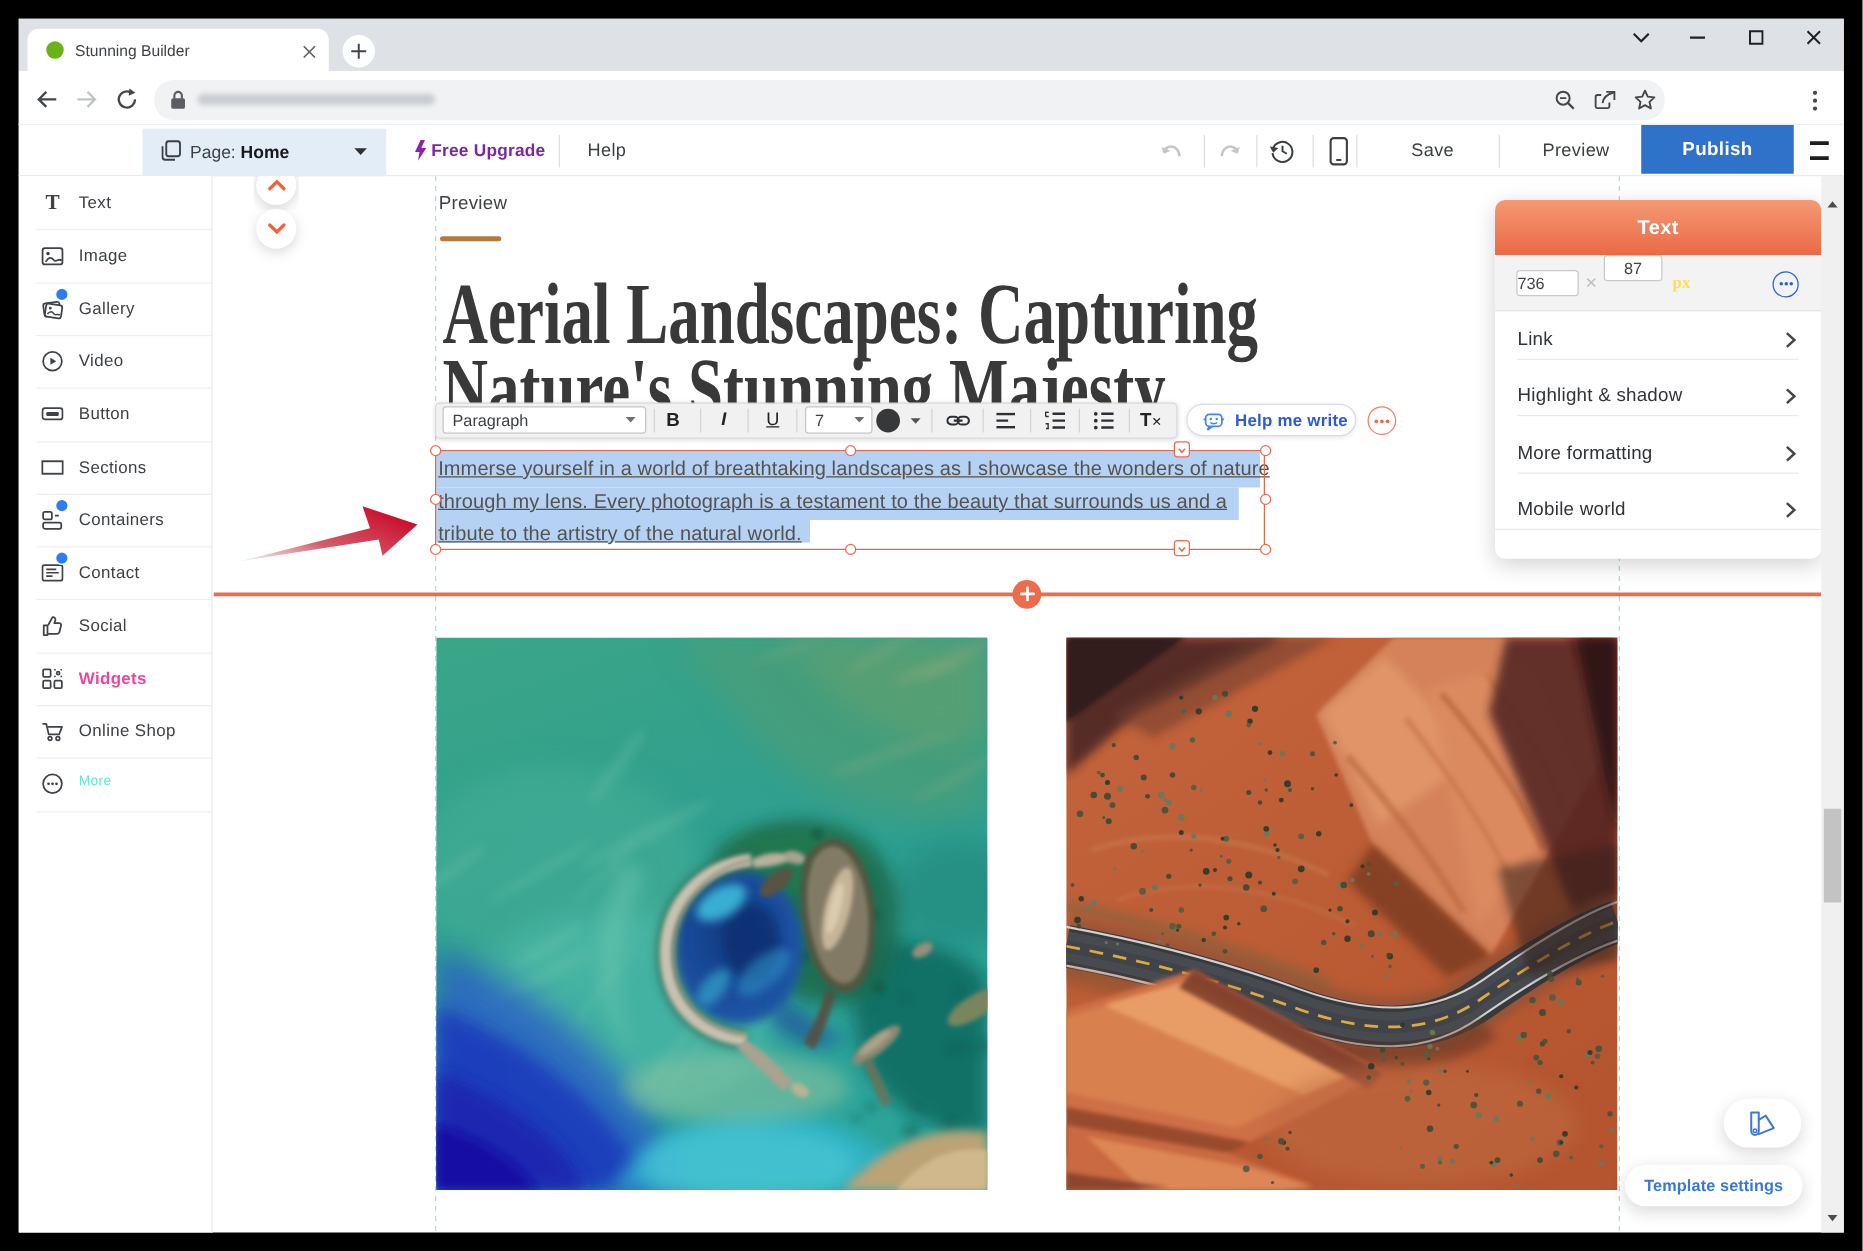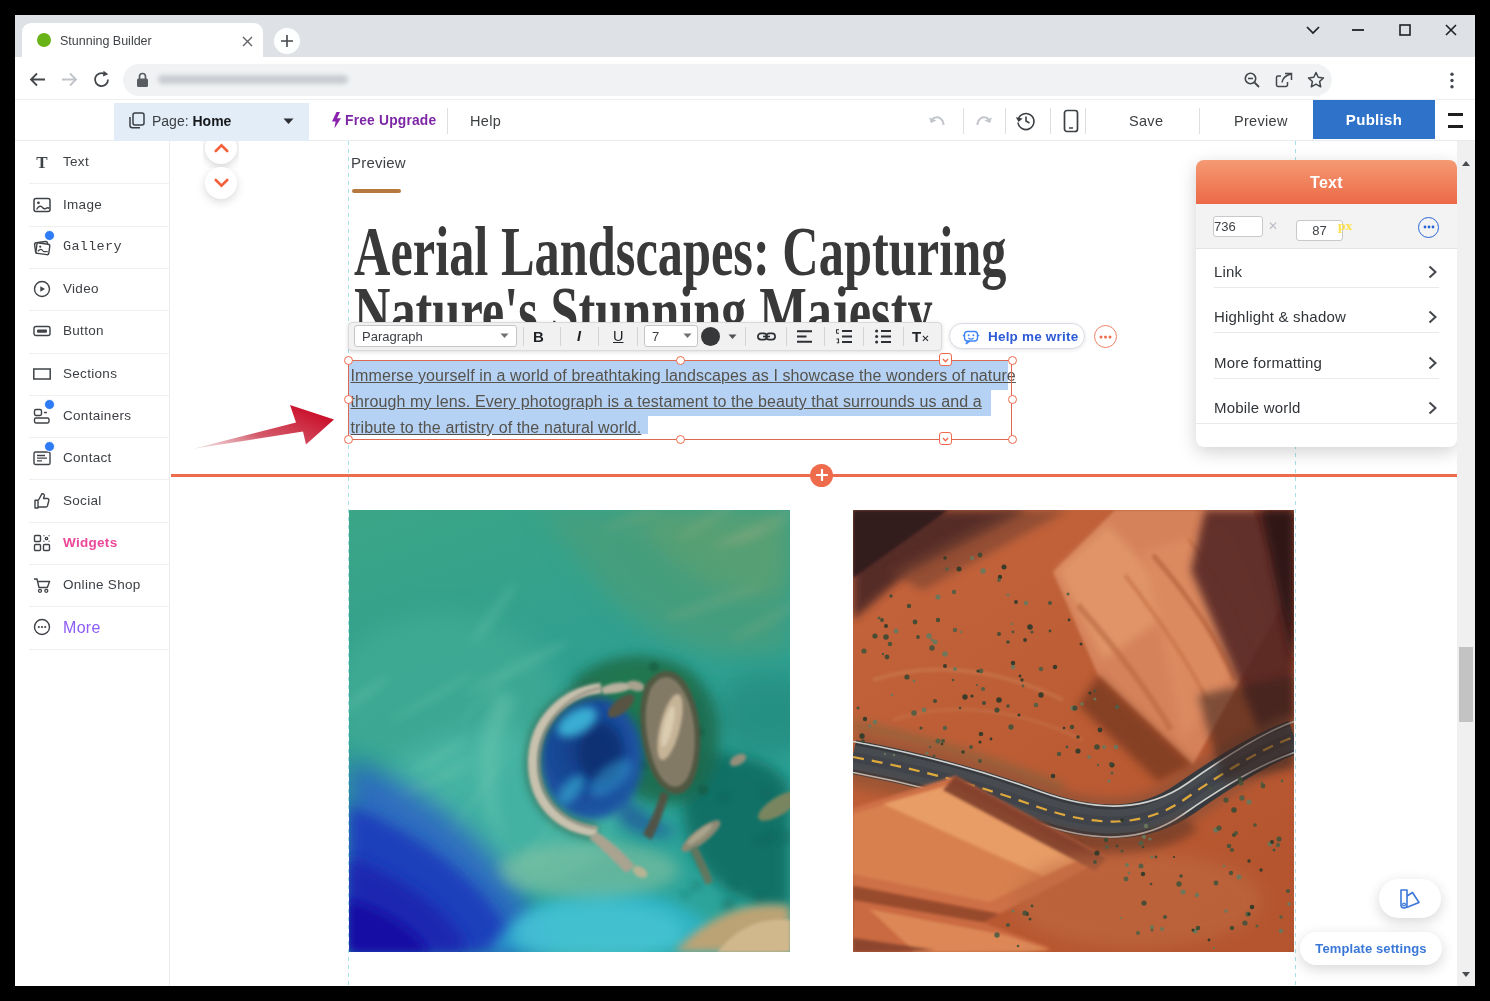--- a/index.html
+++ b/index.html
@@ -134,21 +134,21 @@
 <svg class="abs" style="left:33px;top:237.8px;" width="18" height="18" viewBox="0 0 18 18">
     <g transform="rotate(-8 9 9)">
       <rect x="2" y="4" width="13" height="10.5" rx="1.8" fill="none" stroke="#3f4347" stroke-width="1.4"></rect>
     </g>
     <g transform="rotate(8 9 9)">
       <rect x="3.6" y="5.4" width="13" height="10.5" rx="1.8" fill="#fff" stroke="#3f4347" stroke-width="1.4"></rect>
       <circle cx="7.2" cy="8.8" r="1.1" fill="#3f4347"></circle>
       <path d="M5.5 13.8 C7.5 11 9 11 10.5 12.8 C12 14.6 13.5 11.8 15.5 13.2" fill="none" stroke="#3f4347" stroke-width="1.2"></path>
     </g>
   </svg>
-<div class="abs" style="left:63px;top:238.8px;font-size:13.5px;color:#3d4145;letter-spacing:.3px;font-family:Liberation Mono, monospace;">Gallery</div>
+<div class="abs" style="left:63px;top:238.8px;font-size:13.5px;color:#3d4145;letter-spacing:.3px;">Gallery</div>
 <div class="abs" style="left:44px;top:229.8px;width:9px;height:9px;border-radius:50%;background:#2e7bf6;border:1.5px solid #fff;"></div>
 <div class="abs" style="left:29px;top:267.9px;width:141px;height:1px;background:#efefef;"></div>
 <svg class="abs" style="left:33px;top:280.0px;" width="18" height="18" viewBox="0 0 18 18">
     <circle cx="9" cy="9" r="7.5" fill="none" stroke="#3f4347" stroke-width="1.4"></circle>
     <path d="M7.3 6.2 L12 9 L7.3 11.8 Z" fill="#3f4347"></path>
   </svg>
 <div class="abs" style="left:63px;top:281.0px;font-size:13.5px;color:#3d4145;letter-spacing:.3px;">Video</div>
 <div class="abs" style="left:29px;top:310.2px;width:141px;height:1px;background:#efefef;"></div>
 <svg class="abs" style="left:33px;top:322.3px;" width="18" height="18" viewBox="0 0 18 18">
     <rect x="1" y="4.5" width="16" height="9" rx="2" fill="none" stroke="#3f4347" stroke-width="1.4"></rect>
@@ -196,21 +196,21 @@
     <circle cx="13.3" cy="14.8" r="1.5" fill="none" stroke="#3f4347" stroke-width="1.3"></circle>
   </svg>
 <div class="abs" style="left:63px;top:577.1px;font-size:13.5px;color:#3d4145;letter-spacing:.3px;">Online Shop</div>
 <div class="abs" style="left:29px;top:606.3px;width:141px;height:1px;background:#efefef;"></div>
 <svg class="abs" style="left:33px;top:618.4px;" width="18" height="18" viewBox="0 0 18 18">
     <circle cx="9" cy="9" r="7.5" fill="none" stroke="#3f4347" stroke-width="1.4"></circle>
     <circle cx="5.8" cy="9" r="1.1" fill="#3f4347"></circle>
     <circle cx="9" cy="9" r="1.1" fill="#3f4347"></circle>
     <circle cx="12.2" cy="9" r="1.1" fill="#3f4347"></circle>
   </svg>
-<div class="abs" style="left:63px;top:619.4px;font-size:16px;color:#8b5cf6;letter-spacing:.3px;">More</div>
+<div class="abs" style="left:63px;top:619.4px;font-size:11px;color:#5eead4;letter-spacing:.3px;">More</div>
 <div class="abs" style="left:29px;top:648.6px;width:141px;height:1px;background:#efefef;"></div>
 
 <div class="abs" style="left:348px;top:141px;width:1px;height:845px;background:repeating-linear-gradient(to bottom,#a5dfea 0 4px,rgba(0,0,0,0) 4px 8px);"></div>
 <div class="abs" style="left:1295px;top:141px;width:1px;height:845px;background:repeating-linear-gradient(to bottom,#a5dfea 0 4px,rgba(0,0,0,0) 4px 8px);"></div>
 
 <div class="abs" style="left:203px;top:141px;width:36px;height:27px;overflow:hidden;">
   <div style="position:absolute;left:2px;top:-9px;width:32px;height:32px;border-radius:50%;background:#fff;box-shadow:0 2px 10px rgba(0,0,0,0.18);"></div>
   <svg style="position:absolute;left:11px;top:2px;" width="15" height="10" viewBox="0 0 15 10">
       <path d="M1.8 8 L7.5 2.4 L13.2 8" fill="none" stroke="#f26139" stroke-width="2.6" stroke-linecap="round"></path>
     </svg>
@@ -720,21 +720,21 @@
 <circle cx="237" cy="183" r="1.6" fill="#2f3a29" opacity="0.92"></circle>
 <circle cx="222" cy="198" r="2.6" fill="#3d4a33" opacity="0.92"></circle>
 </svg>
 
 <div class="abs" style="left:1196px;top:160px;width:261px;height:287px;border-radius:8px;background:#fff;box-shadow:0 5px 18px rgba(0,0,0,0.18);"></div>
 <div class="abs" style="left:1196px;top:160px;width:261px;height:44px;border-radius:8px 8px 0 0;background:linear-gradient(#f49a74,#ec6946);"></div>
 <div class="abs" style="left:1196px;top:174px;width:261px;font-size:16px;font-weight:bold;color:#fff;text-align:center;letter-spacing:.3px;">Text</div>
 <div class="abs" style="left:1196px;top:204px;width:261px;height:45px;background:#f3f3f4;border-bottom:1px solid #e3e3e4;box-sizing:border-box;"></div>
 <div class="abs" style="left:1213px;top:216px;width:50px;height:21px;background:#fff;border:1px solid #c9c9cb;border-radius:3px;box-sizing:border-box;font-size:13px;color:#3f4347;text-align:left;line-height:19px;">736</div>
 <div class="abs" style="left:1268px;top:219px;font-size:12px;color:#b9bdc2;">✕</div>
-<div class="abs" style="left:1283px;top:220px;width:47px;height:21px;background:#fff;border:1px solid #c9c9cb;border-radius:3px;box-sizing:border-box;font-size:13px;color:#3f4347;text-align:center;line-height:19px;margin-left:13px;">87</div>
+<div class="abs" style="left:1283px;top:204px;width:47px;height:21px;background:#fff;border:1px solid #c9c9cb;border-radius:3px;box-sizing:border-box;font-size:13px;color:#3f4347;text-align:center;line-height:19px;">87</div>
 <div class="abs" style="left:1338px;top:218px;font-size:13.5px;font-weight:bold;color:#fde047;font-family:Liberation Serif, serif;">px</div>
 <div class="abs" style="left:1418px;top:216.5px;width:21px;height:21px;border-radius:50%;border:1.8px solid #2764d4;box-sizing:border-box;"></div>
 <svg class="abs" style="left:1423px;top:225px;" width="12" height="4" viewBox="0 0 12 4">
     <circle cx="2" cy="2" r="1.4" fill="#2764d4"></circle>
     <circle cx="6" cy="2" r="1.4" fill="#2764d4"></circle>
     <circle cx="10" cy="2" r="1.4" fill="#2764d4"></circle>
   </svg>
 <div class="abs" style="left:1214px;top:263px;font-size:15px;color:#303438;letter-spacing:.2px;">Link</div>
 <svg class="abs" style="left:1428px;top:265px;" width="9" height="14" viewBox="0 0 9 14">
     <path d="M1.5 1.5 L7.5 7 L1.5 12.5" fill="none" stroke="#43474b" stroke-width="2"></path>

